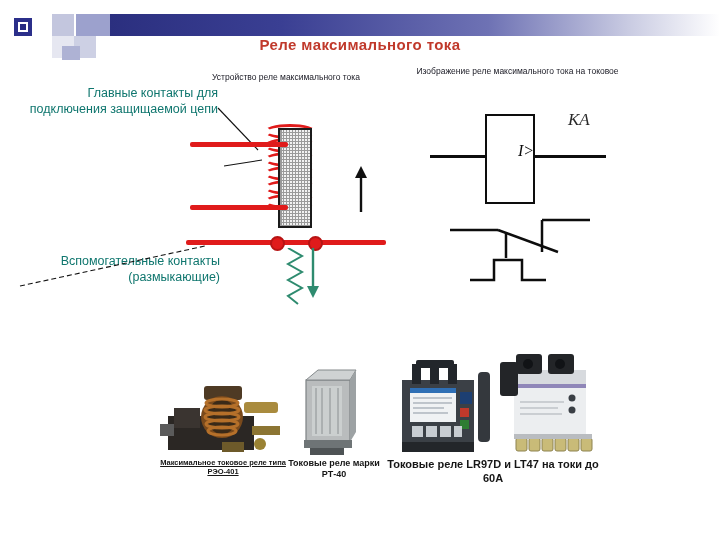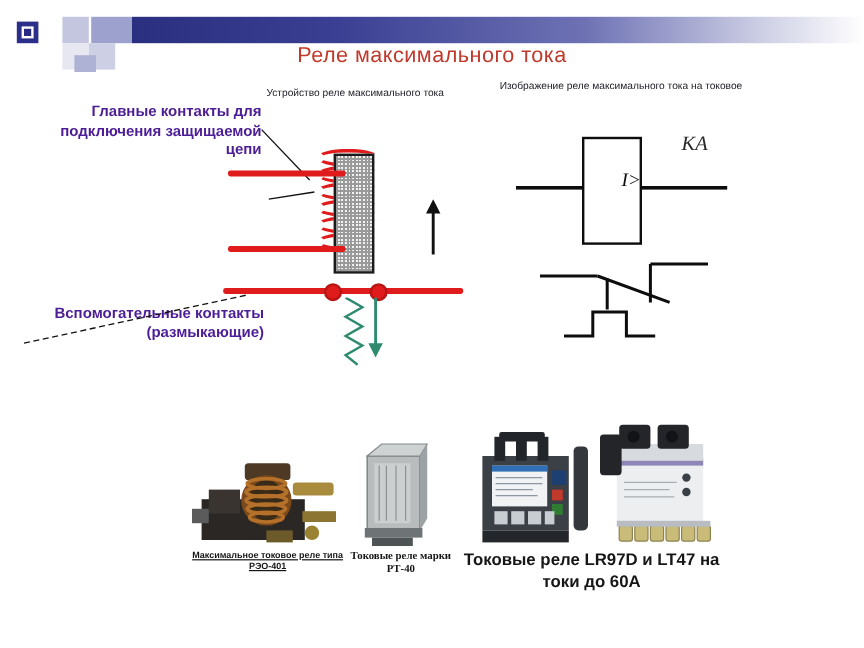--- a/index.html
+++ b/index.html
@@ -23,32 +23,32 @@
   .sq-a-c{position:absolute;left:20px;top:24px;width:6px;height:6px;background:#262a82;}
   .sq-b{left:52px;top:14px;width:22px;height:22px;background:#c3c6de;}
   .sq-c{left:76px;top:14px;width:34px;height:22px;background:#9ca1cd;}
   .sq-d{left:52px;top:36px;width:22px;height:22px;background:#e6e7f1;}
   .sq-e{left:74px;top:36px;width:22px;height:22px;background:#cdd0e4;}
   .sq-f{left:62px;top:46px;width:18px;height:14px;background:#aeb2d4;}
 
   
   .title{
     position:absolute;left:0;top:36px;width:720px;text-align:center;
-    font-size:18px;font-weight:normal;color:#c0392b;letter-spacing:.4px;
+    font-size:15px;font-weight:bold;color:#c0392b;letter-spacing:.4px;
   }
   .sub-cap{
     position:absolute;text-align:center;font-size:8.5px;color:#20202a;line-height:1.35;
   }
-  .cap-device{left:216px;top:72px;width:160px;}
+  .cap-device{left:206px;top:72px;width:160px;}
   .cap-symbol{left:405px;top:66px;width:225px;}
   .cap-photos{left:180px;top:328px;width:360px;font-size:8px;}
 
   
   .callout{
-    position:absolute;font-weight:bold;color:#4c1d95;
+    position:absolute;font-weight:normal;color:#0f766e;
     font-size:12.5px;line-height:1.25;text-align:right;
   }
   .co-main{left:18px;top:86px;width:200px;}
   .co-coil{left:10px;top:146px;width:208px;}
   .co-aux{left:8px;top:254px;width:212px;}
 
   .leader{position:absolute;}
 
   
   .dev{position:absolute;left:200px;top:120px;width:190px;height:190px;}
@@ -84,24 +84,24 @@
   .sym-ka{position:absolute;left:108px;top:10px;font-family:"Liberation Serif",serif;font-style:italic;font-size:17px;color:#2a2a2a;}
   .nc{position:absolute;left:-10px;top:112px;width:165px;height:70px;}
 
   
   .photo{position:absolute;}
   .ph-cap{position:absolute;text-align:center;font-weight:bold;color:#161616;line-height:1.25;}
 
   .p1{left:160px;top:372px;width:128px;height:85px;}
   .p1c{left:148px;top:458px;width:150px;font-size:7.5px;text-decoration:underline;}
   .p2{left:300px;top:366px;width:62px;height:92px;}
-  .p2c{left:288px;top:458px;width:92px;font-size:9px;font-family:Liberation Serif, serif;}
+  .p2c{left:288px;top:458px;width:92px;font-size:9px;font-family:Liberation Sans, sans-serif;}
   .p3{left:392px;top:358px;width:98px;height:100px;}
   .p4{left:500px;top:352px;width:100px;height:106px;}
-  .p34c{left:378px;top:458px;width:230px;font-size:14px;text-align:center;}
+  .p34c{left:378px;top:458px;width:230px;font-size:11px;text-align:center;}
 </style>
 </head>
 <body>
 
 <div class="slide">
 
   <div class="hdr-bar"></div>
   <div class="hdr-sq sq-c"></div>
   <div class="hdr-sq sq-b"></div>
   <div class="hdr-sq sq-d"></div>

